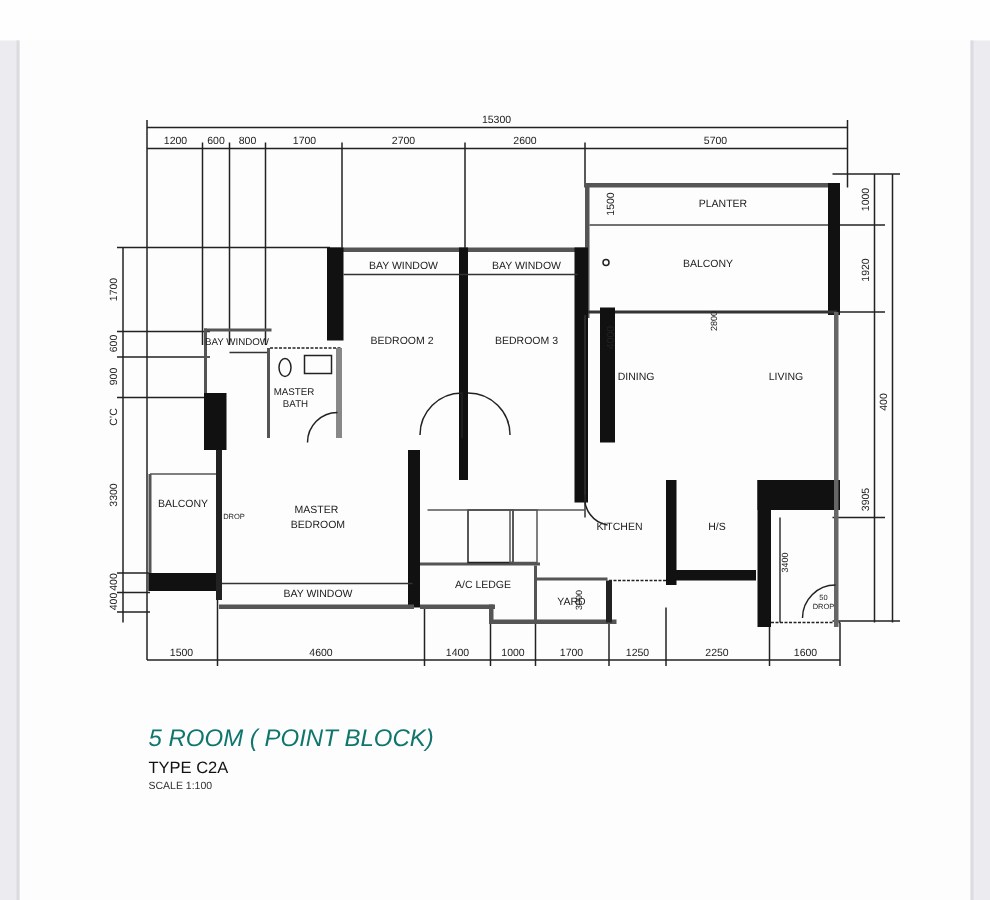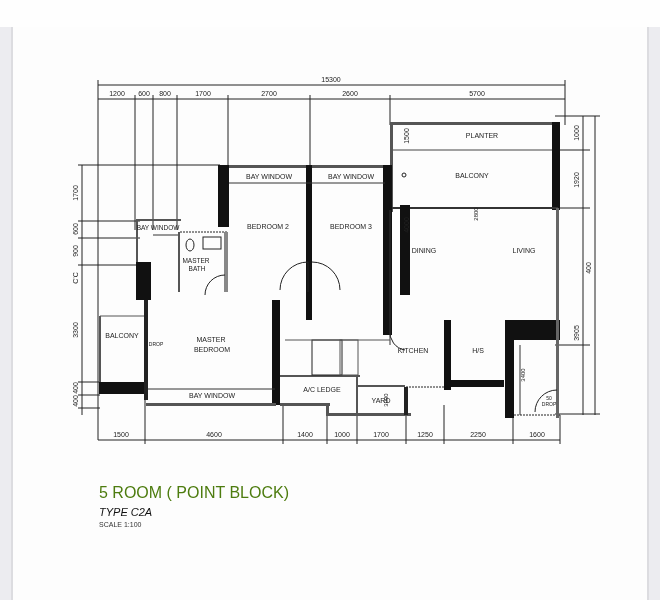--- a/index.html
+++ b/index.html
@@ -4,22 +4,22 @@
 <style>
   html, body { margin: 0; padding: 0; }
   body { width: 660px; height: 600px; background: #fdfdfd; position: relative; overflow: hidden; font-family: "Liberation Sans", sans-serif; }
   .top-band { position: absolute; left: 0; top: 0; width: 660px; height: 27px; background: #fefefe; }
   .side-strip { position: absolute; top: 27px; width: 11px; height: 573px; background: #ececf0; border-right: 2px solid #dcdce0; }
   .side-strip.left { left: 0; }
   .side-strip.right { right: 0; border-right: none; border-left: 2px solid #dcdce0; }
   svg.plan { position: absolute; left: 0; top: 0; }
   svg text { font-family: "Liberation Sans", sans-serif; fill: #222; }
   .title-block { position: absolute; left: 99px; top: 484px; }
-  .title-main { font-size: 16px; color: #4d7c0f; letter-spacing: 0px; }
-  .title-type { font-size: 11px; color: #111; margin-top: 4px; font-style: italic; }
+  .title-main { font-size: 16px; color: #0f766e; letter-spacing: 0px; font-style: italic; }
+  .title-type { font-size: 11px; color: #111; margin-top: 4px; }
   .title-scale { font-size: 7px; color: #333; margin-top: 3px; }
 </style>
 </head>
 <body>
 
 <div class="top-band"></div>
 <div class="side-strip left"></div>
 <div class="side-strip right"></div>
 
 <svg class="plan" width="660" height="600" viewBox="0 0 660 600">

